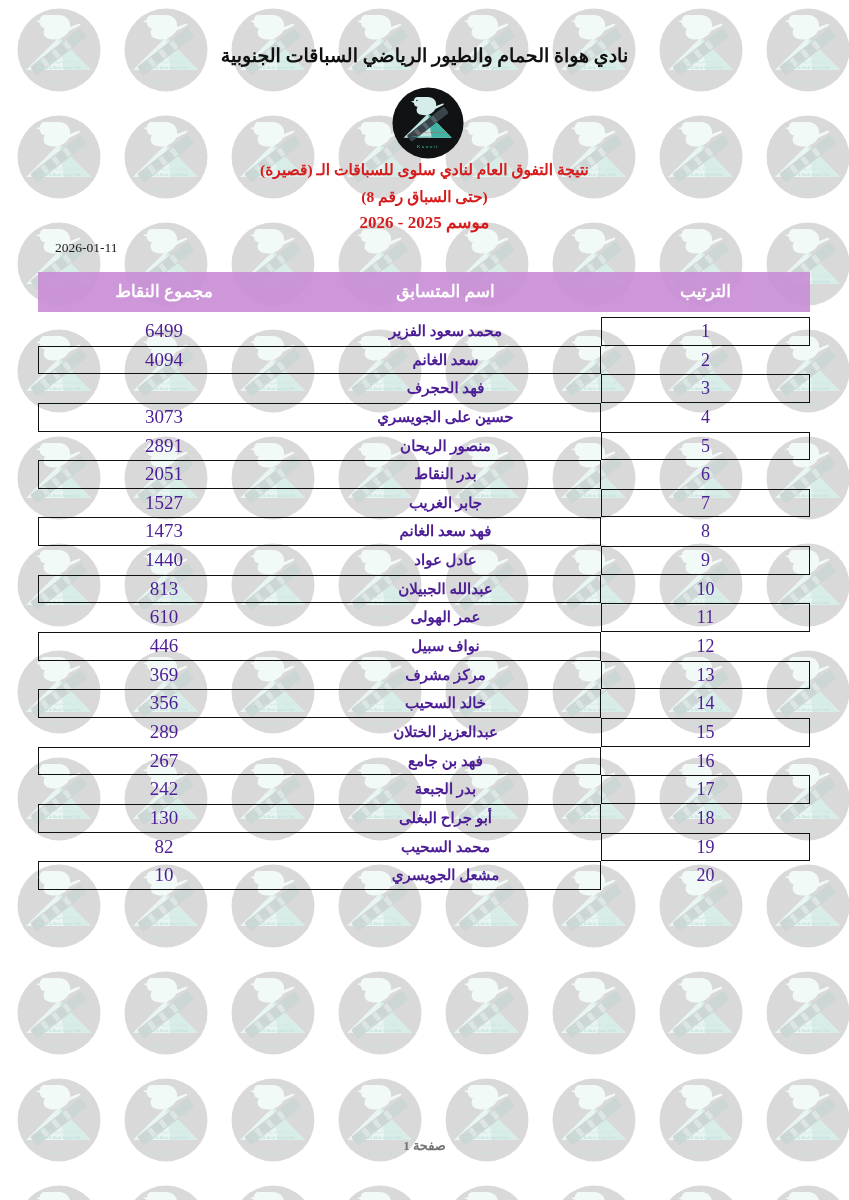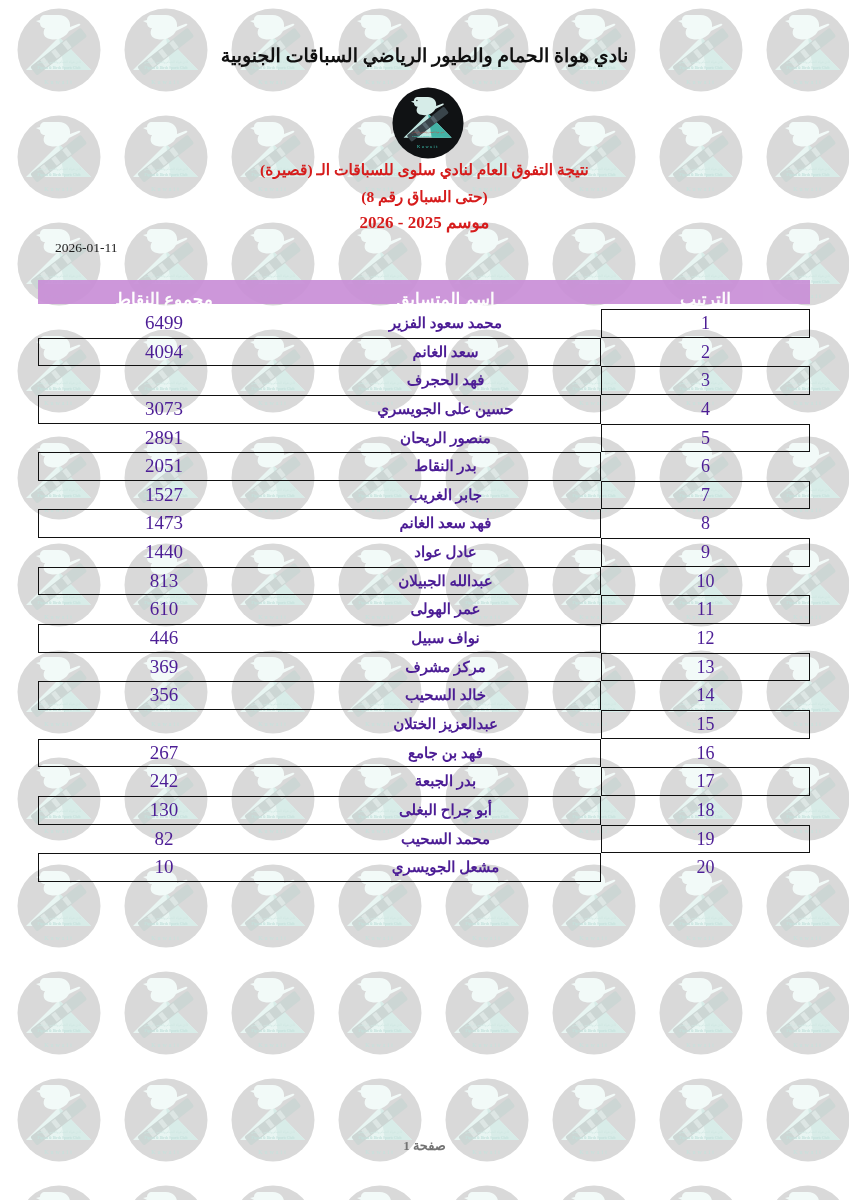--- a/index.html
+++ b/index.html
@@ -19,23 +19,22 @@
   .red-line{position:absolute;left:0;width:849px;text-align:center;
     font-weight:700;color:var(--accent-red,#d61c1c);}
   .red-1{top:161px;font-size:15.5px;}
   .red-2{top:188px;font-size:15.5px;}
   .red-3{top:212px;font-size:17px;}
 
   .report-date{position:absolute;left:55px;top:240px;font-size:13.5px;color:#1a1a1a;}
 
   .rtable{position:absolute;left:38px;top:272px;width:772px;}
   .thead{
-    position:relative;height:24px;background:var(--header-bg,#c98fd7);
+    position:relative;height:40px;background:var(--header-bg,#c98fd7);
     opacity:.92;
-    margin-top:8px;
   }
   .hcell{position:absolute;top:0;height:40px;line-height:40px;text-align:center;
     color:#ffffff;font-weight:700;font-size:17px;}
   .h-points{left:0;width:252px;}
   .h-name{left:252px;width:311px;}
   .h-rank{left:563px;width:209px;}
 
   .tbody{position:relative;margin-top:5px;}
   .trow{position:relative;height:28.65px;}
   .cell{position:absolute;top:0;height:28.65px;line-height:28.65px;text-align:center;color:#4c1d95;}
@@ -192,20 +191,21 @@
             <div class="cell rank">13</div>
           </div>
           <div class="trow">
             <div class="zip zip-left"></div>
             <div class="cell points">356</div>
             <div class="cell name">خالد السحيب</div>
             <div class="cell rank">14</div>
           </div>
           <div class="trow">
             <div class="zip zip-rank"></div>
+            <div class="cell points">289</div>
             <div class="cell name">عبدالعزيز الختلان</div>
             <div class="cell rank">15</div>
           </div>
           <div class="trow">
             <div class="zip zip-left"></div>
             <div class="cell points">267</div>
             <div class="cell name">فهد بن جامع</div>
             <div class="cell rank">16</div>
           </div>
           <div class="trow">

